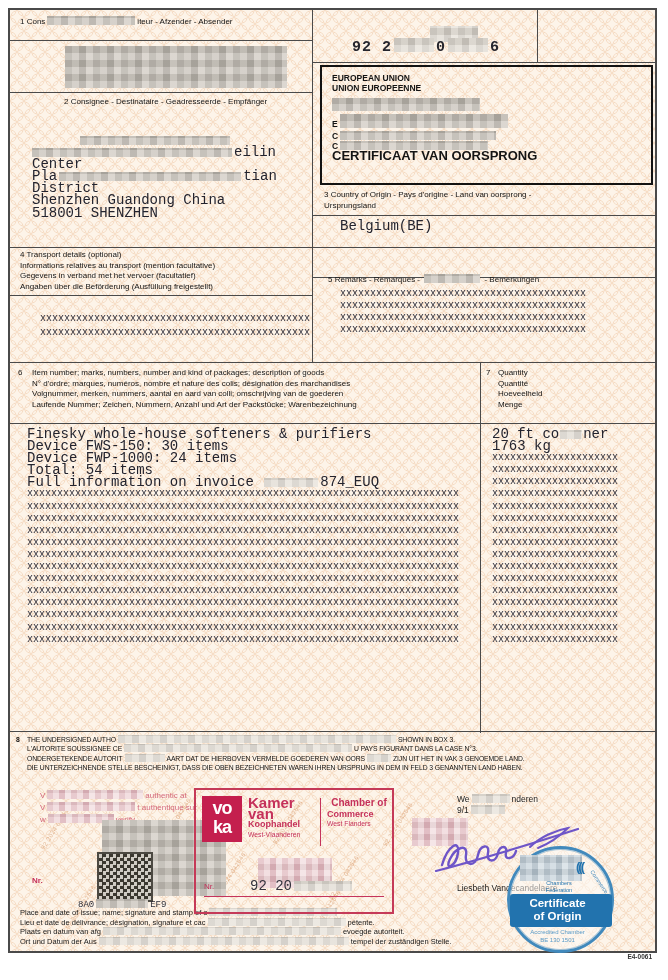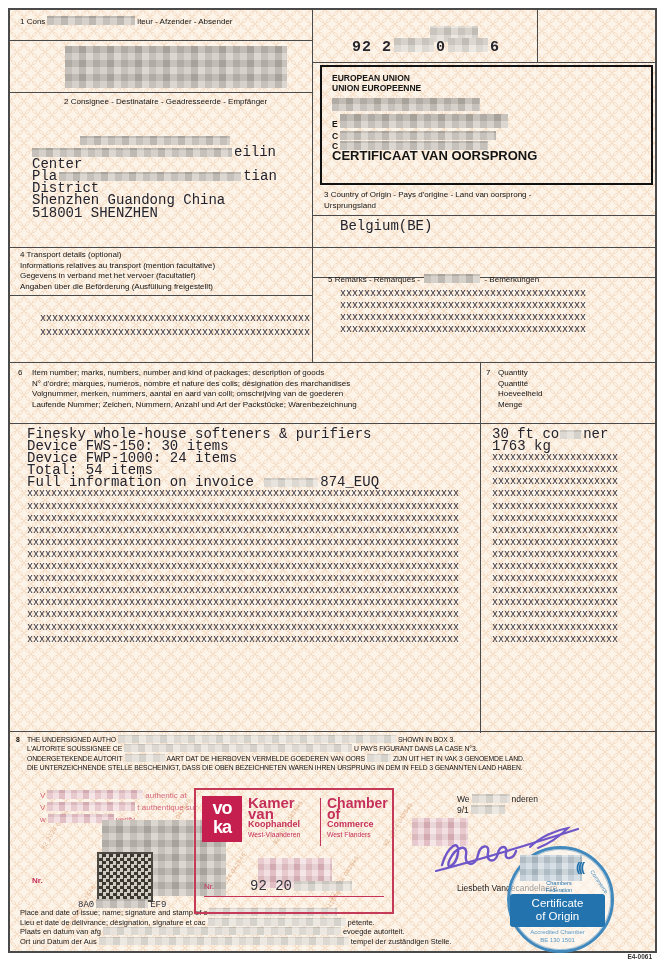--- a/index.html
+++ b/index.html
@@ -46,22 +46,22 @@
   .wm{position:absolute;font-size:6px;color:rgba(206,130,72,.55);white-space:nowrap;
       transform:rotate(-58deg);transform-origin:left top;letter-spacing:.5px;z-index:1;}
   .pinktxt{font-size:8px;line-height:10.8px;color:#d4697c;}
   .redtxt{color:#c5305a;}
   .voka-box{position:absolute;border:2px solid #c53a58;z-index:3;}
   .voka-logo{position:absolute;background:#c41f4e;color:#fff;font-weight:bold;text-align:center;
              font-size:18px;line-height:19px;letter-spacing:-1px;}
   .seal{position:absolute;width:101px;height:101px;border:3px solid #4189bc;border-radius:50%;
         box-shadow:inset 0 0 0 1px rgba(65,137,188,.45);z-index:3;background:rgba(253,250,246,.55);}
   .seal-band{position:absolute;left:0px;top:45px;width:95px;background:#2273ae;color:#fff;
-             font-weight:normal;font-size:11.5px;line-height:13px;text-align:center;
-             padding:3px 0 4px 0;border-radius:3px;}
+             font-weight:bold;font-size:11.5px;line-height:13px;text-align:center;
+             padding:3px 7px 4px 0;border-radius:3px;}
   .seal-sub{position:absolute;width:95px;text-align:center;color:#5a9bc8;font-size:6px;line-height:7.5px;}
   .sig{position:absolute;z-index:4;}
   .footer-layer{z-index:1;}
   .stamp-layer{z-index:3;}
 </style>
 </head>
 <body>
 
 <div class="page">
   <div class="doc">
@@ -156,21 +156,21 @@
 xxxxxxxxxxxxxxxxxxxxxxxxxxxxxxxxxxxxxxxxxxxxxxxxxxxxxxxxxxxxxxxxxxxxxxxx
 xxxxxxxxxxxxxxxxxxxxxxxxxxxxxxxxxxxxxxxxxxxxxxxxxxxxxxxxxxxxxxxxxxxxxxxx
 xxxxxxxxxxxxxxxxxxxxxxxxxxxxxxxxxxxxxxxxxxxxxxxxxxxxxxxxxxxxxxxxxxxxxxxx
 xxxxxxxxxxxxxxxxxxxxxxxxxxxxxxxxxxxxxxxxxxxxxxxxxxxxxxxxxxxxxxxxxxxxxxxx
 xxxxxxxxxxxxxxxxxxxxxxxxxxxxxxxxxxxxxxxxxxxxxxxxxxxxxxxxxxxxxxxxxxxxxxxx
 xxxxxxxxxxxxxxxxxxxxxxxxxxxxxxxxxxxxxxxxxxxxxxxxxxxxxxxxxxxxxxxxxxxxxxxx</div>
       </div>
 
       <div class="abs" style="left:482px;top:65px;width:158px;">
         <div class="mono">
-          <span>30 ft co</span><span class="px light" style="width:22px;margin:0 1px;"></span><span>ner 1763 kg</span>
+          <span>20 ft co</span><span class="px light" style="width:22px;margin:0 1px;"></span><span>ner 1763 kg</span>
         </div>
         <div class="xl lines">xxxxxxxxxxxxxxxxxxxxx
 xxxxxxxxxxxxxxxxxxxxx
 xxxxxxxxxxxxxxxxxxxxx
 xxxxxxxxxxxxxxxxxxxxx
 xxxxxxxxxxxxxxxxxxxxx
 xxxxxxxxxxxxxxxxxxxxx
 xxxxxxxxxxxxxxxxxxxxx
 xxxxxxxxxxxxxxxxxxxxx
 xxxxxxxxxxxxxxxxxxxxx
@@ -229,21 +229,21 @@
           <div>vo</div>
           <div>ka</div>
         </div>
         <div class="abs" style="left:52px;top:8px;width:70px;">
           <div class="redtxt bold" style="font-size:15px;line-height:10.5px;">Kamer van</div>
           <div class="redtxt bold" style="font-size:9px;line-height:10.5px;">Koophandel</div>
           <div class="redtxt" style="font-size:6.8px;line-height:9px;">West-Vlaanderen</div>
         </div>
         <div class="abs" style="left:124px;top:8px;width:1px;height:48px;background:#c5335c;"></div>
         <div class="abs" style="left:131px;top:8px;width:64px;">
-          <div class="redtxt bold" style="font-size:14px;line-height:10.5px;">Chamber of</div>
+          <div class="redtxt bold" style="font-size:10px;line-height:10.5px;text-align:center;">Chamber of</div>
           <div class="redtxt bold" style="font-size:9px;line-height:10.5px;">Commerce</div>
           <div class="redtxt" style="font-size:6.8px;line-height:9px;">West Flanders</div>
         </div>
         <div class="blob pink" style="left:62px;top:68px;width:74px;height:30px;"></div>
         <div class="abs redtxt" style="left:8px;top:92px;font-size:8px;">Nr.</div>
         <div class="abs mono" style="left:54px;top:90px;color:#33333d;">
           <span>92 20</span><span class="px light" style="width:58px;height:10px;"></span>
         </div>
         <div class="abs" style="left:8px;top:106px;width:180px;height:1px;background:#c5335c;"></div>
       </div>

